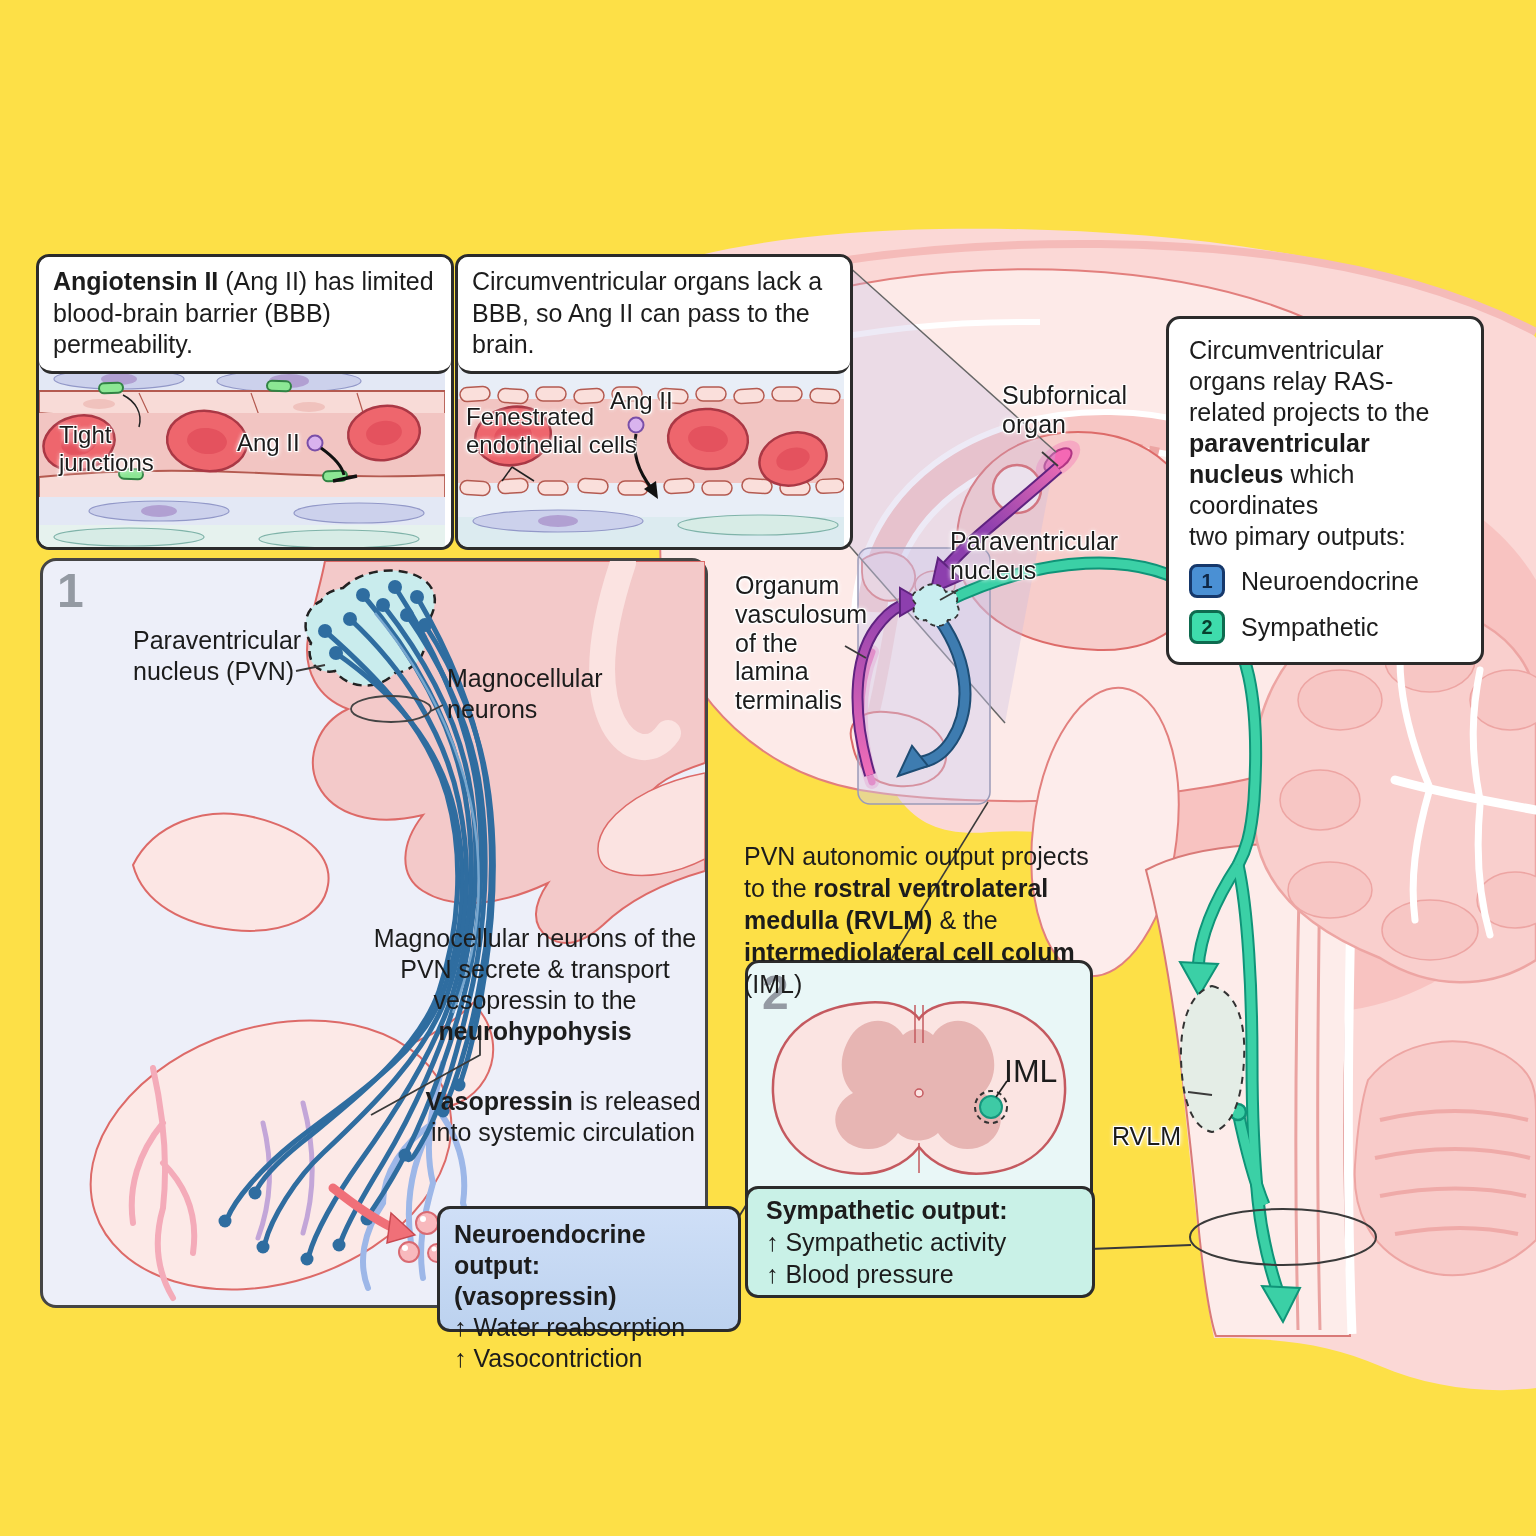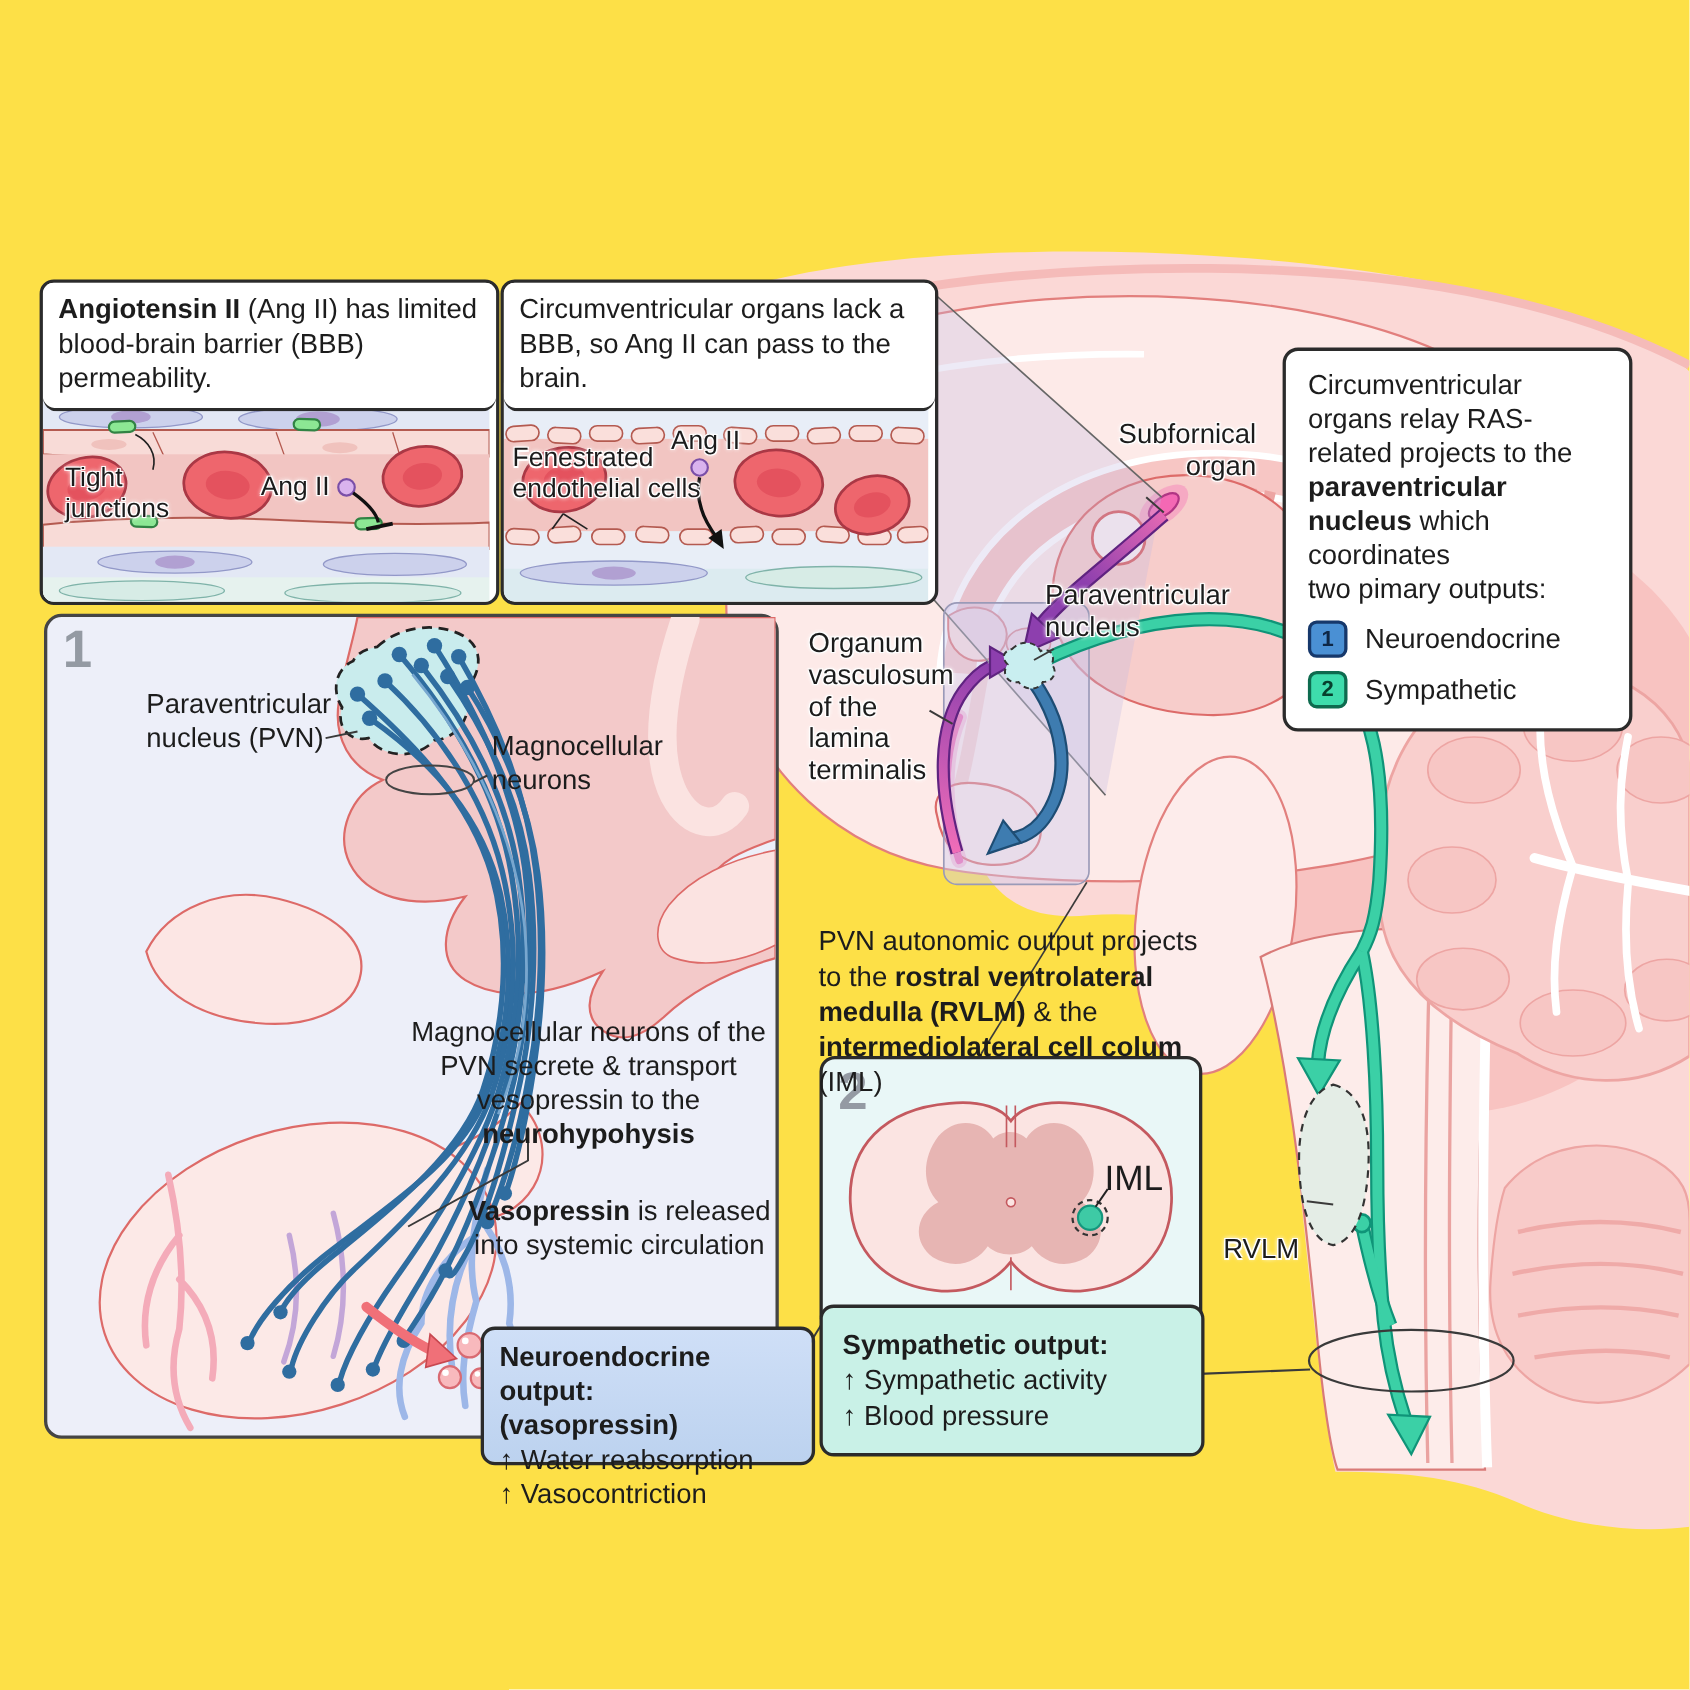--- a/index.html
+++ b/index.html
@@ -31,21 +31,21 @@
 
   
   .panel1{position:absolute;z-index:8;background:#edeff9;border:3px solid #454545;border-radius:16px;}
   .panel-num{position:absolute;top:2px;left:14px;font-size:48px;font-weight:bold;color:#949aa3;z-index:12;}
   .p1-art{position:absolute;inset:0;}
   .p1-text{position:absolute;z-index:12;font-size:25px;line-height:1.24;}
   .out-box{position:absolute;z-index:12;border:3px solid #2b2b2b;border-radius:13px;
            padding:10px 14px;font-size:25px;line-height:1.24;box-sizing:border-box;}
   .neuro-box{background:linear-gradient(180deg,#cfdff7,#bcd2ef);}
   .symp-box{position:absolute;z-index:10;background:#c9f1e7;border:3px solid #2b2b2b;border-radius:13px;
-            padding:18px 18px;font-size:25px;line-height:1.28;}
+            padding:5px 18px;font-size:25px;line-height:1.28;}
 
   
   .panel2{position:absolute;z-index:8;background:#e9f7f7;border:3px solid #2b2b2b;border-radius:14px;}
 
   .mid-text{position:absolute;z-index:10;font-size:25px;line-height:1.28;}
 </style>
 </head>
 <body>
 
 <div class="canvas">
@@ -319,21 +319,21 @@
     <div class="info-item">
       <span class="badge badge-1" style="background-color: rgb(74, 144, 212);">1</span>
       <span>Neuroendocrine</span>
     </div>
     <div class="info-item">
       <span class="badge badge-2" style="background-color: rgb(62, 220, 172);">2</span>
       <span>Sympathetic</span>
     </div>
   </div>
 
-  <div class="lbl halo" style="left:1002px;top:381px;width:140px;font-size:25px;z-index:6;text-align:right;">Subfornical organ</div>
+  <div class="lbl halo" style="left:1002px;top:381px;width:140px;font-size:25px;z-index:6;">Subfornical organ</div>
   <div class="lbl halo" style="left:950px;top:527px;width:175px;font-size:25px;z-index:6;">Paraventricular nucleus</div>
   <div class="lbl halo" style="left:735px;top:571px;width:140px;font-size:25px;z-index:6;">Organum vasculosum of the lamina terminalis</div>
   <div class="lbl halo" style="left:1112px;top:1079px;width:80px;font-size:25px;z-index:6;margin-top:43px;">RVLM</div>
 
   <div class="panel1" style="left:40px;top:558px;width:662px;height:744px;">
     <svg class="p1-art" viewBox="40 558 662 744">
       <g>
         <path fill="#f3c9c9" stroke="#dd6a68" stroke-width="2" d="M 322 558 L 702 558 L 702 760
           C 672 770 650 780 640 800 C 630 822 642 842 662 846 C 678 850 692 848 702 842 L 702 868
           C 660 880 625 898 600 922 C 580 940 562 946 545 934 C 528 922 530 902 545 880

